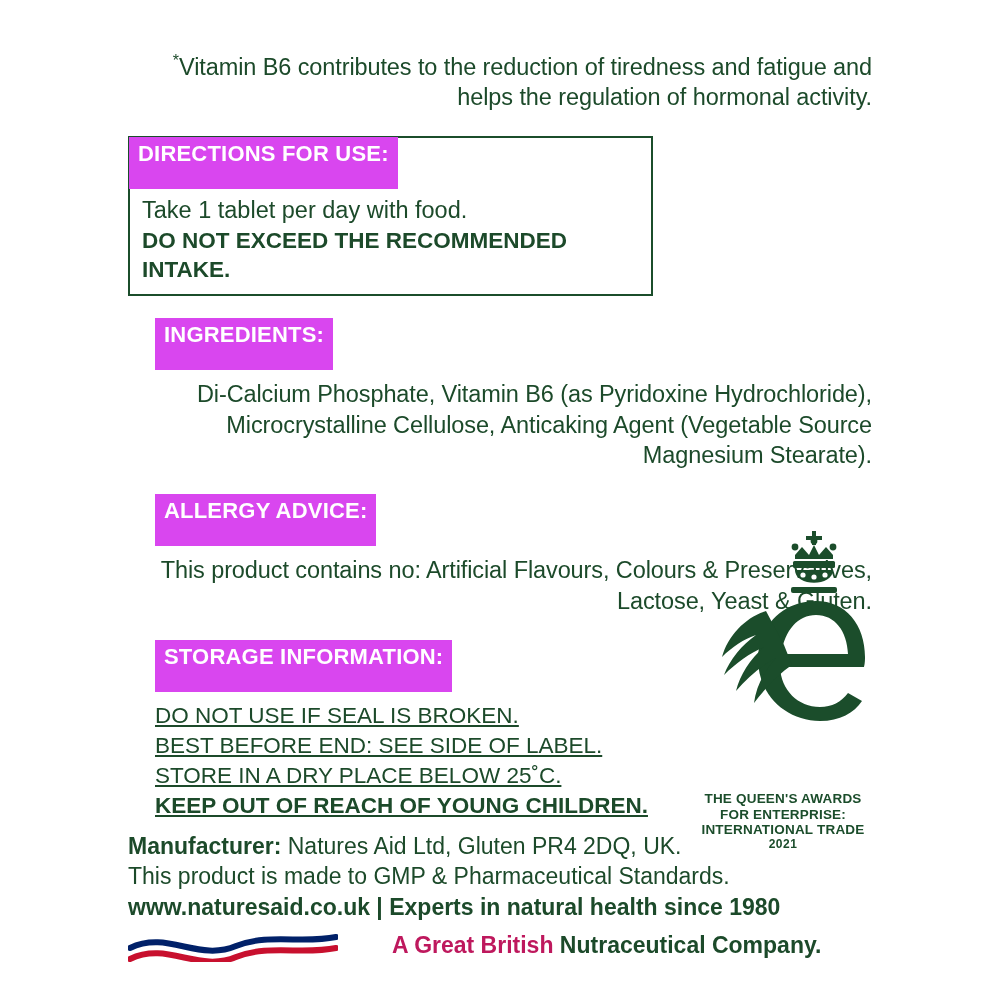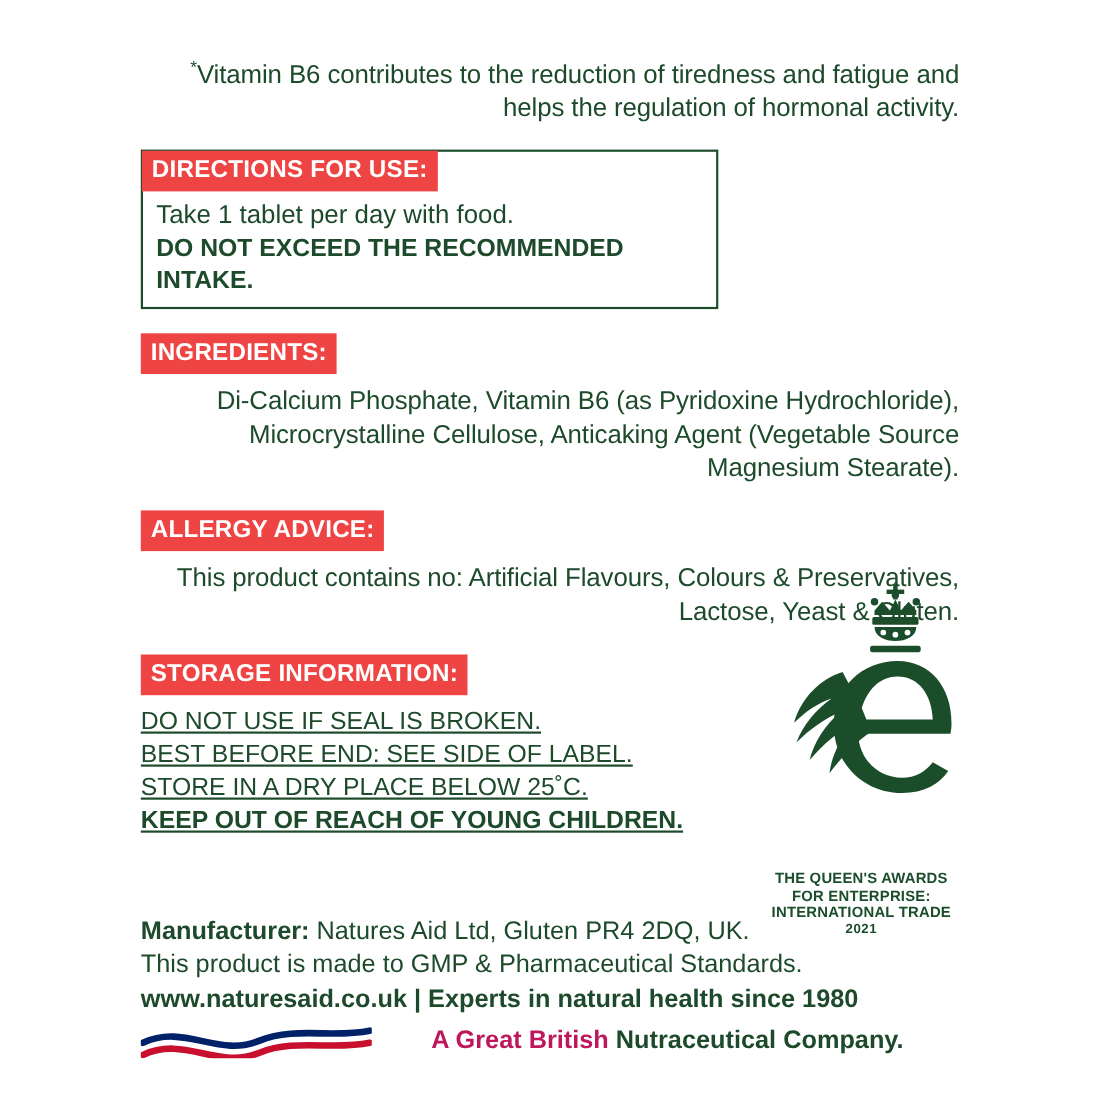--- a/index.html
+++ b/index.html
@@ -32,26 +32,26 @@
   }
   .body-text .sup {
     font-size: 16px;
     vertical-align: super;
     line-height: 0;
   }
 
   
   .badge {
     display: inline-block;
-    background: #ef4444;
+    background: #d946ef;
     color: #ffffff;
     font-weight: bold;
     font-size: 22px;
     line-height: 1;
-    padding: 6px 9px 9px 9px;
+    padding: 6px 9px 24px 9px;
     letter-spacing: 0.2px;
   }
 
   
   .directions-box {
     border: 2.5px solid #1b4d2b;
     padding: 0 0 10px 0;
     margin-top: 20px;
     position: relative;
     width: 525px;
@@ -64,21 +64,21 @@
     padding: 0 12px;
     font-size: 23.5px;
     line-height: 1.30;
   }
   .directions-line.strong {
     font-weight: bold;
     font-size: 22.5px;
   }
   .dir-first { padding-top: 6px; }
 
-  .section { margin-top: 22px; }
+  .section { margin-top: 22px; margin-left: 27px; }
   .section .para { margin-top: 9px; }
 
   .storage-line {
     font-size: 22.5px;
     line-height: 1.34;
     text-decoration: underline;
   }
   .storage-line.bold { font-weight: bold; }
 
   

